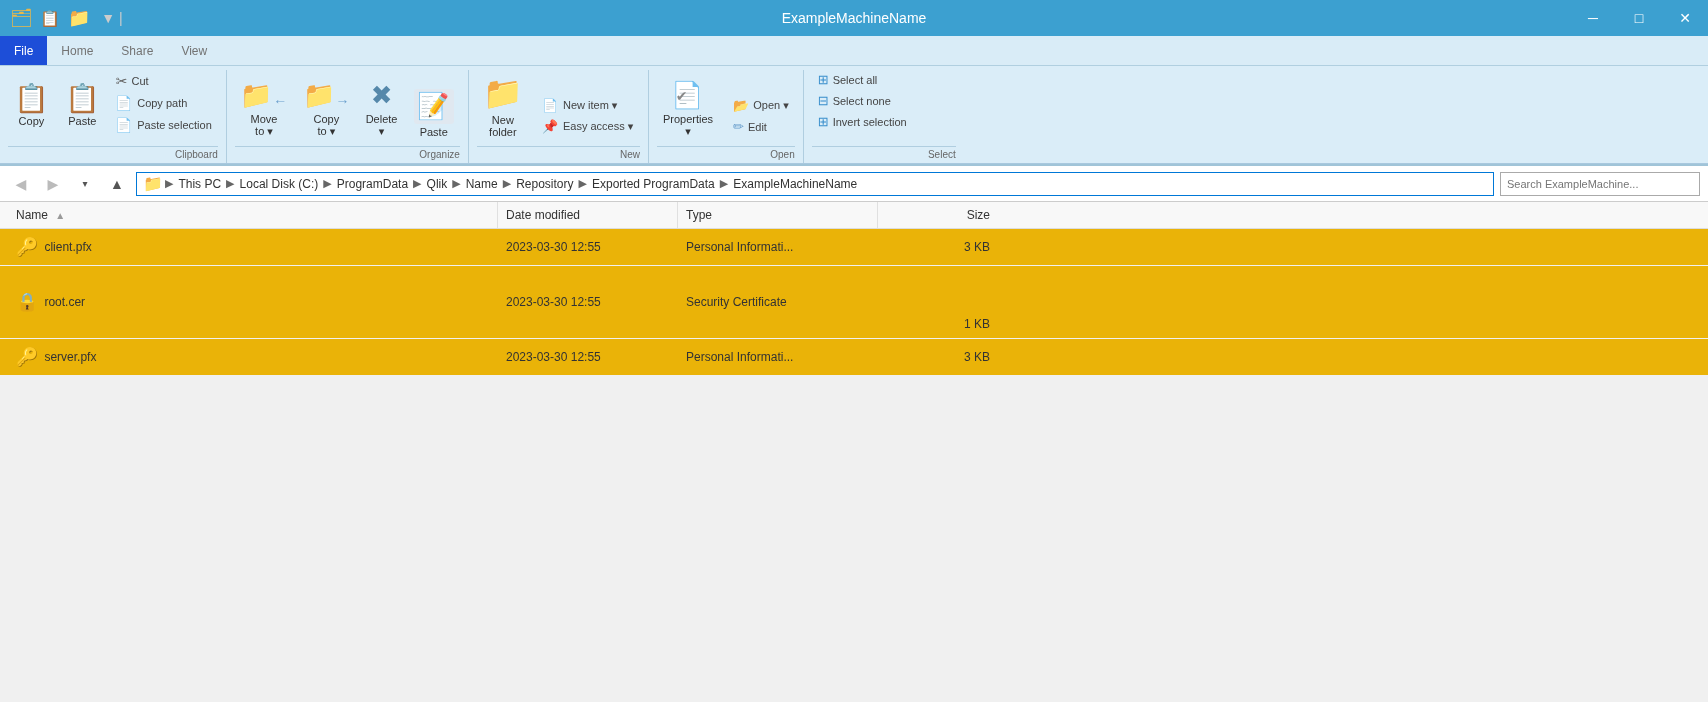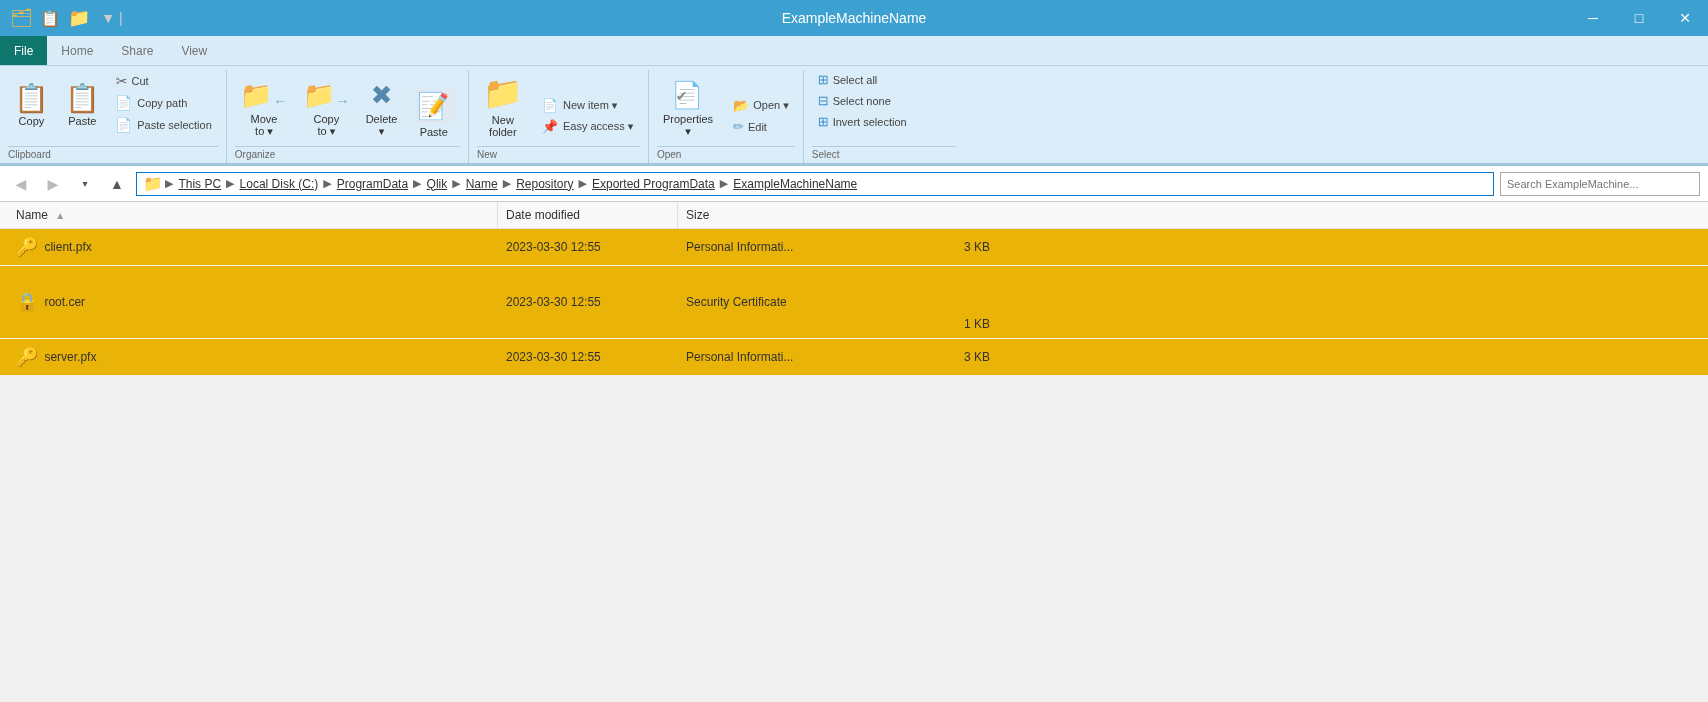--- a/index.html
+++ b/index.html
@@ -35,21 +35,21 @@
     }
     .menu-item {
       padding: 0 14px;
       display: flex;
       align-items: center;
       font-size: 12px;
       cursor: pointer;
       color: #737373;
     }
     .menu-item.active {
-      background: #0f766e;
+      background: #1d4ed8;
       color: white;
     }
 
     
     .ribbon {
       background: #daedf8;
       border-bottom: 1px solid #a8c8de;
       padding: 4px 0 0 0;
       display: flex;
       align-items: stretch;
@@ -63,21 +63,21 @@
     }
     .ribbon-group:last-child { border-right: none; }
     .ribbon-group-content {
       display: flex;
       align-items: flex-end;
       gap: 2px;
       flex: 1;
       padding-bottom: 4px;
     }
     .ribbon-group-label {
-      text-align: left;
+      text-align: right;
       font-size: 10px;
       color: #666;
       padding: 2px 0 3px 0;
       border-top: 1px solid #b0cee0;
       margin-top: 2px;
     }
     .ribbon-btn {
       display: flex;
       flex-direction: column;
       align-items: center;
@@ -137,21 +137,20 @@
       background: white;
       gap: 2px;
       font-size: 12px;
       color: #333;
     }
     .path-sep { color: #666; font-size: 11px; }
     .path-part { 
       padding: 0 3px;
       cursor: pointer;
       border-radius: 2px;
-      text-decoration: underline;
     }
     .search-box {
       width: 200px;
       height: 24px;
       border: 1px solid #aaa;
       padding: 0 6px;
       font-size: 11px;
       color: #888;
       background: white;
     }
@@ -163,21 +162,21 @@
       padding: 0 8px;
     }
     .col-header {
       padding: 6px 8px;
       font-size: 12px;
       color: #333;
       font-weight: 400;
       cursor: pointer;
       border-right: 1px solid #e0e0e0;
     }
-    .col-header:last-child { border-right: none; }
+    .col-header:last-child { border-right: none; text-align: right; }
     .sort-indicator { color: #999; font-size: 10px; margin-left: 4px; }
     .file-row {
       display: grid;
       grid-template-columns: 490px 180px 200px 120px;
       padding: 0 8px;
       border-bottom: 1px solid #f0f0f0;
       cursor: pointer;
       align-items: center;
     }
     .file-cell {
@@ -377,20 +376,23 @@
 
   <div class="file-list-header">
     <div class="col-header">
       <span>Name</span>
       <span class="sort-indicator">▲</span>
     </div>
     <div class="col-header">
       <span>Date modified</span>
     </div>
     <div class="col-header">
+      <span>Type</span>
+    </div>
+    <div class="col-header">
       <span>Size</span>
     </div>
   </div>
 
   <div id="file-rows">
       <div class="file-row">
     <div class="file-cell">
       <span class="file-icon">🔑</span>
       <span>client.pfx</span>
     </div>

